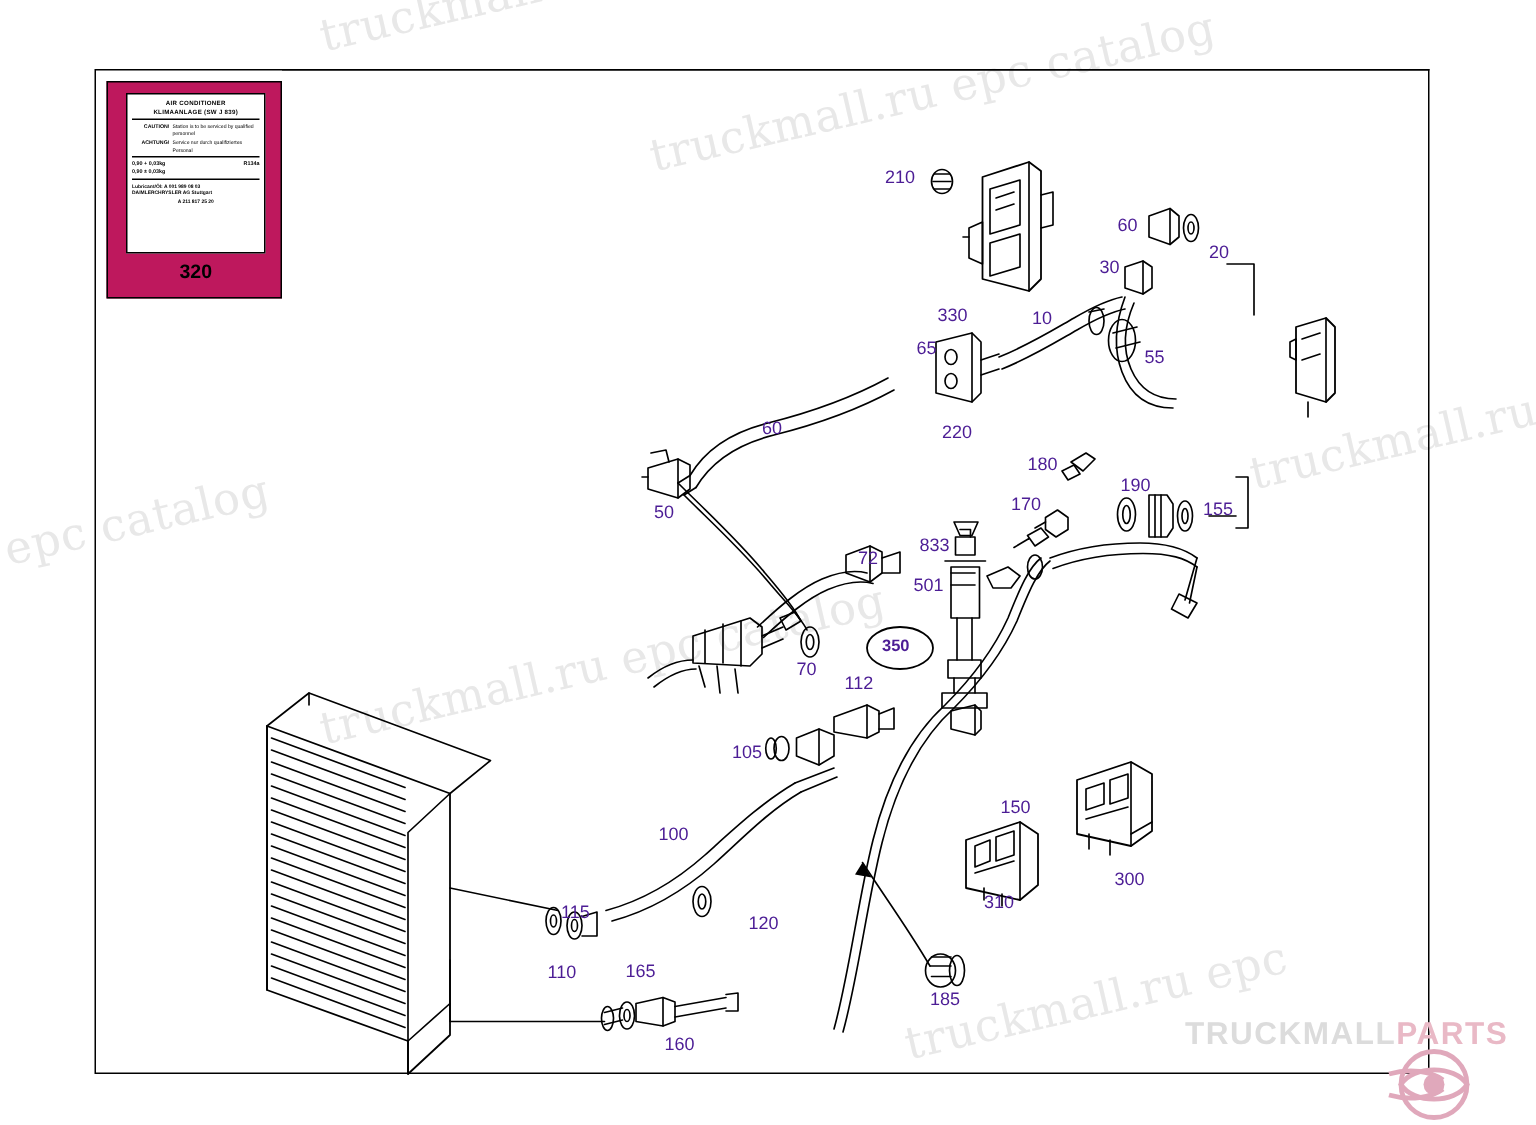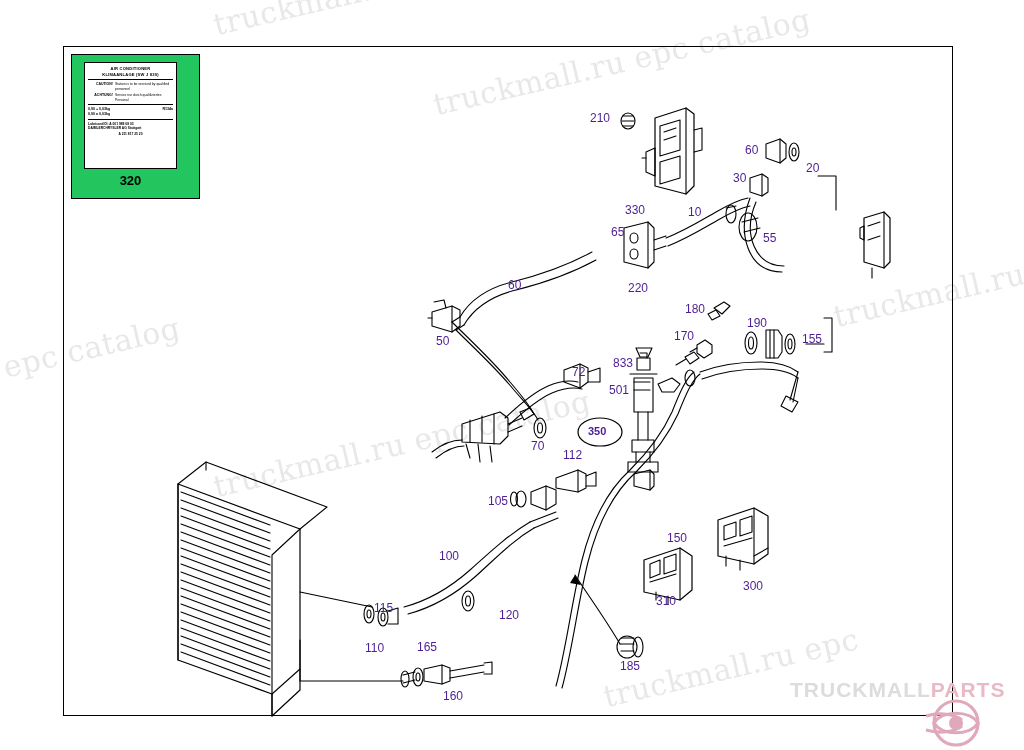--- a/index.html
+++ b/index.html
@@ -36,23 +36,23 @@
     font-family: "Liberation Sans", sans-serif;
     font-size: 12px;
     color: #4c1d95;
     white-space: nowrap;
   }
   .lbl.b { font-weight: bold; }
   
   #sticker {
     position: absolute;
     left: 71px; top: 54px;
-    width: 129px; height: 145px;
+    width: 117px; height: 145px;
     border: 1px solid #000;
-    background: #22c55e;
+    background: #be185d;
   }
   #sticker .inner {
     position: absolute;
     left: 12px; top: 7px;
     width: 93px; height: 107px;
     border: 1px solid #000;
     background: #fff;
     font-size: 3.6px;
     line-height: 1.35;
     padding: 3px 3px 0 3px;

